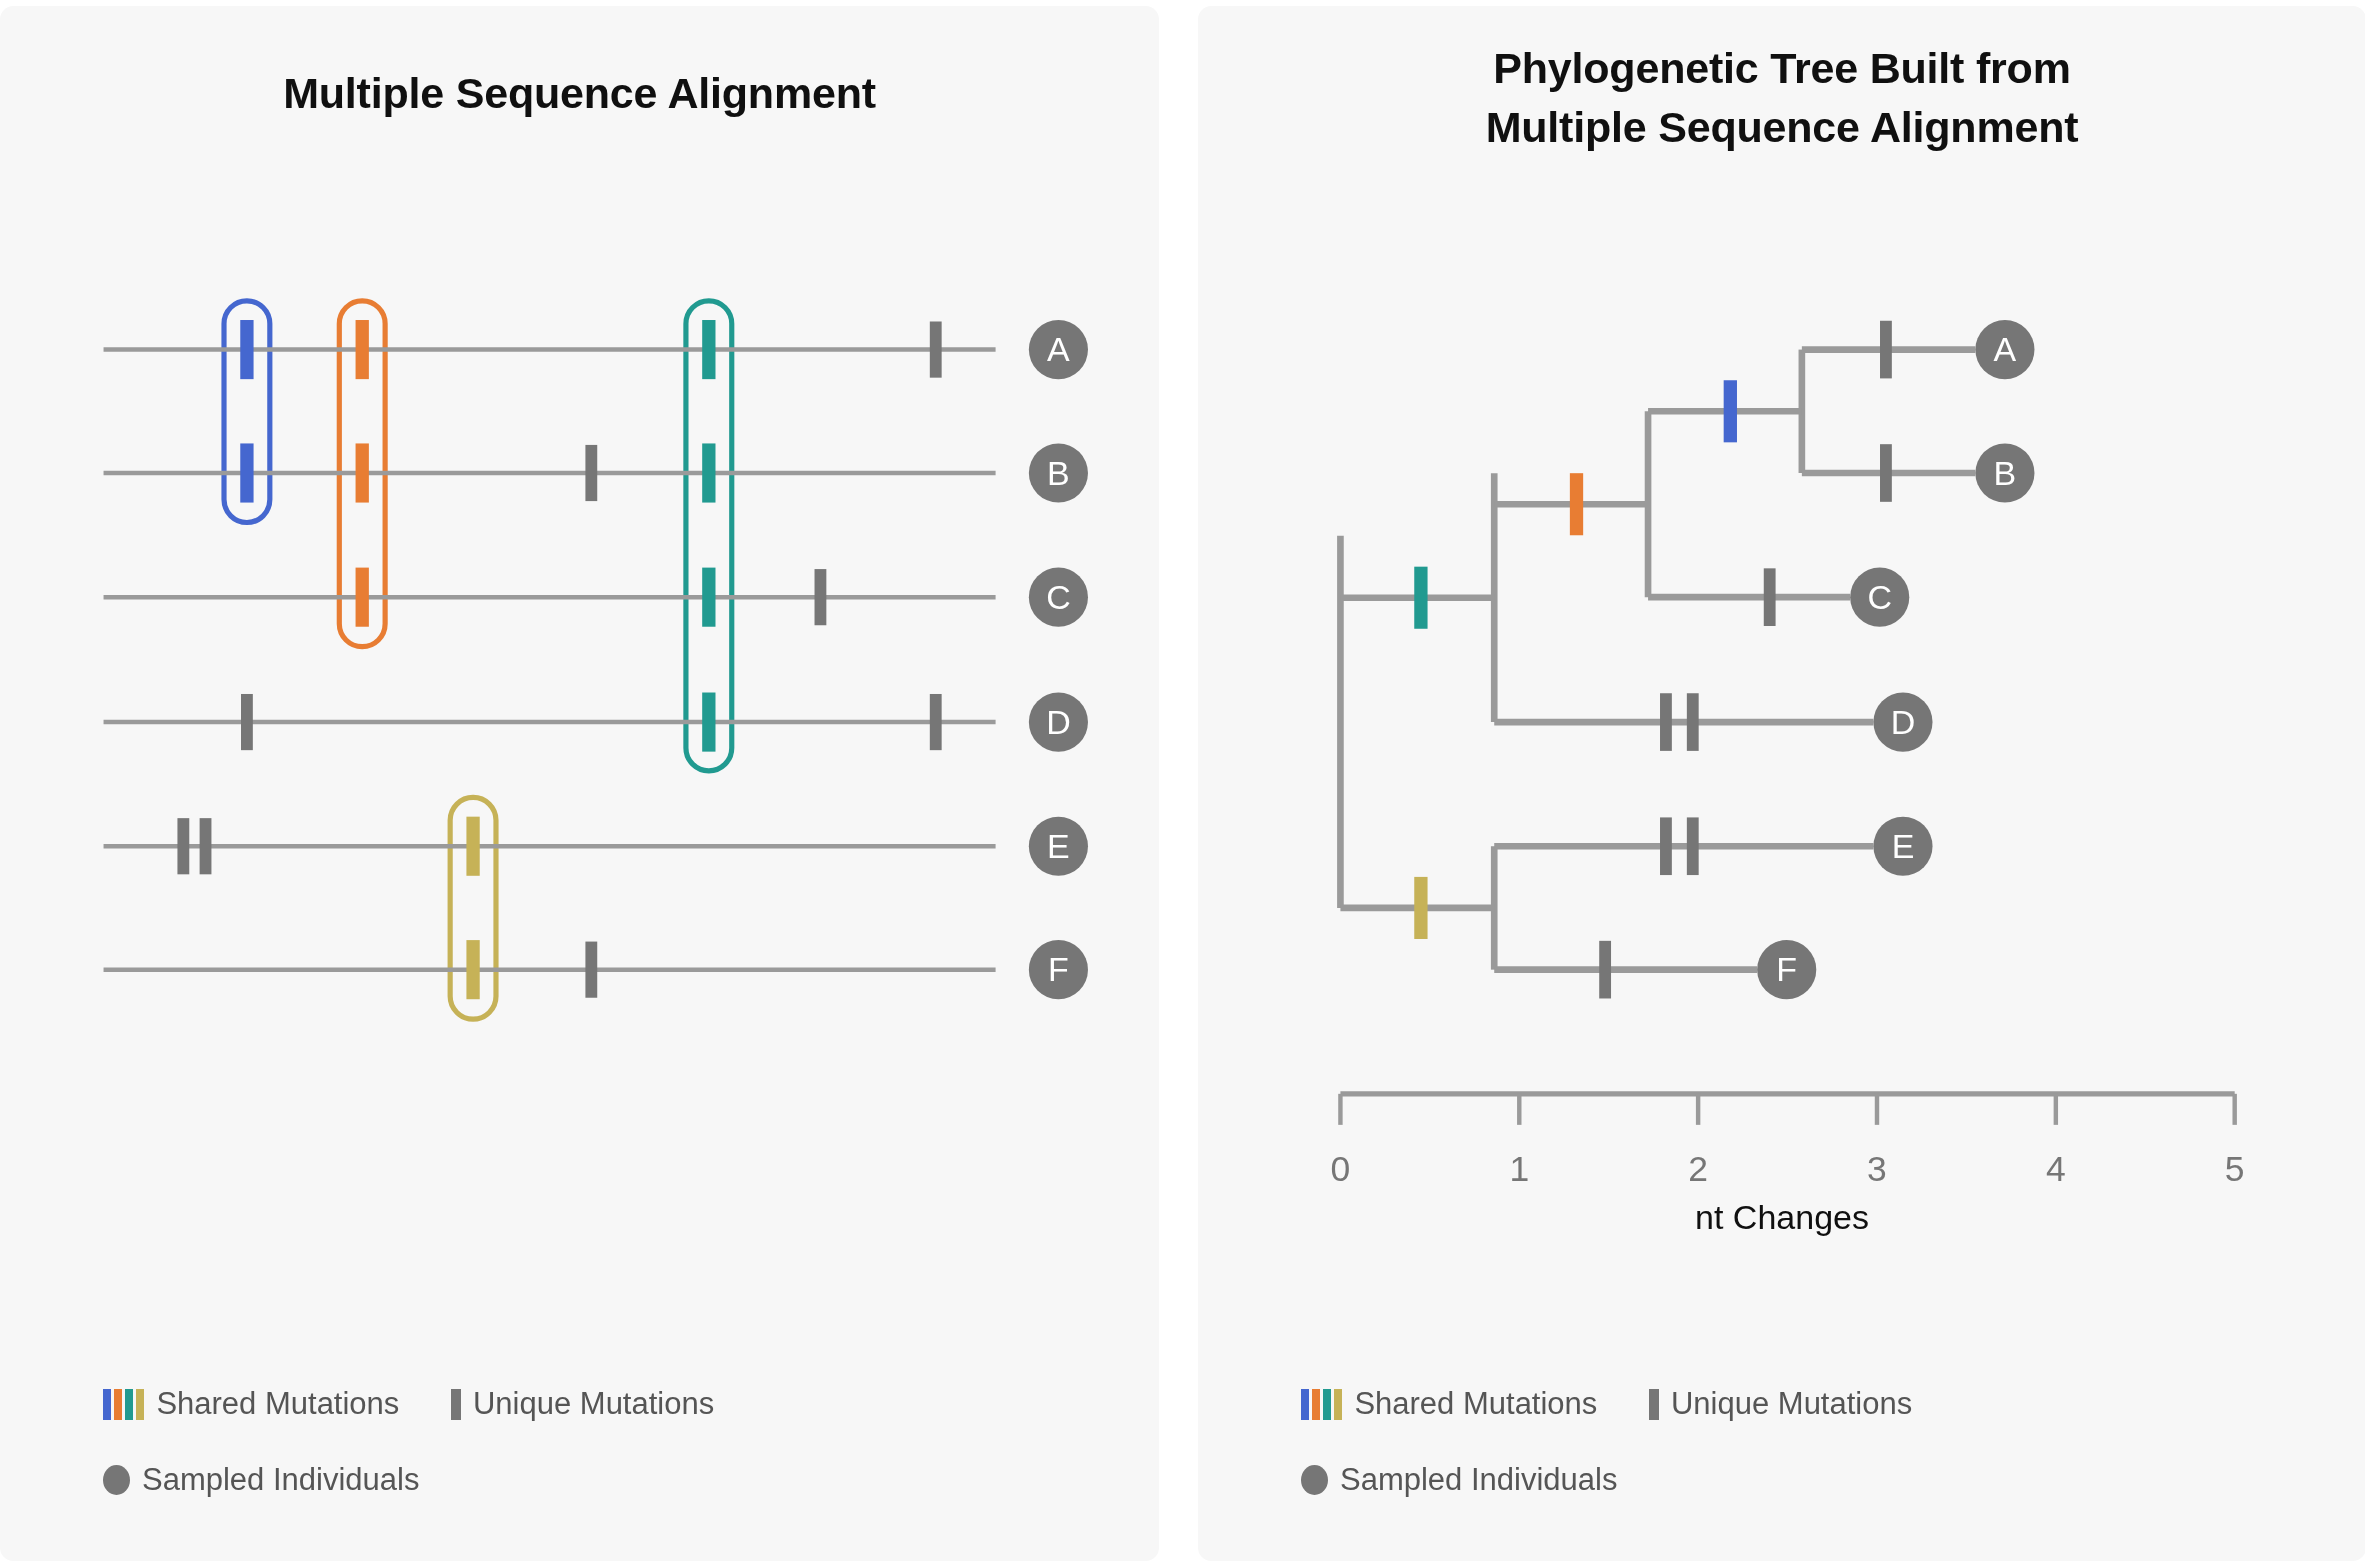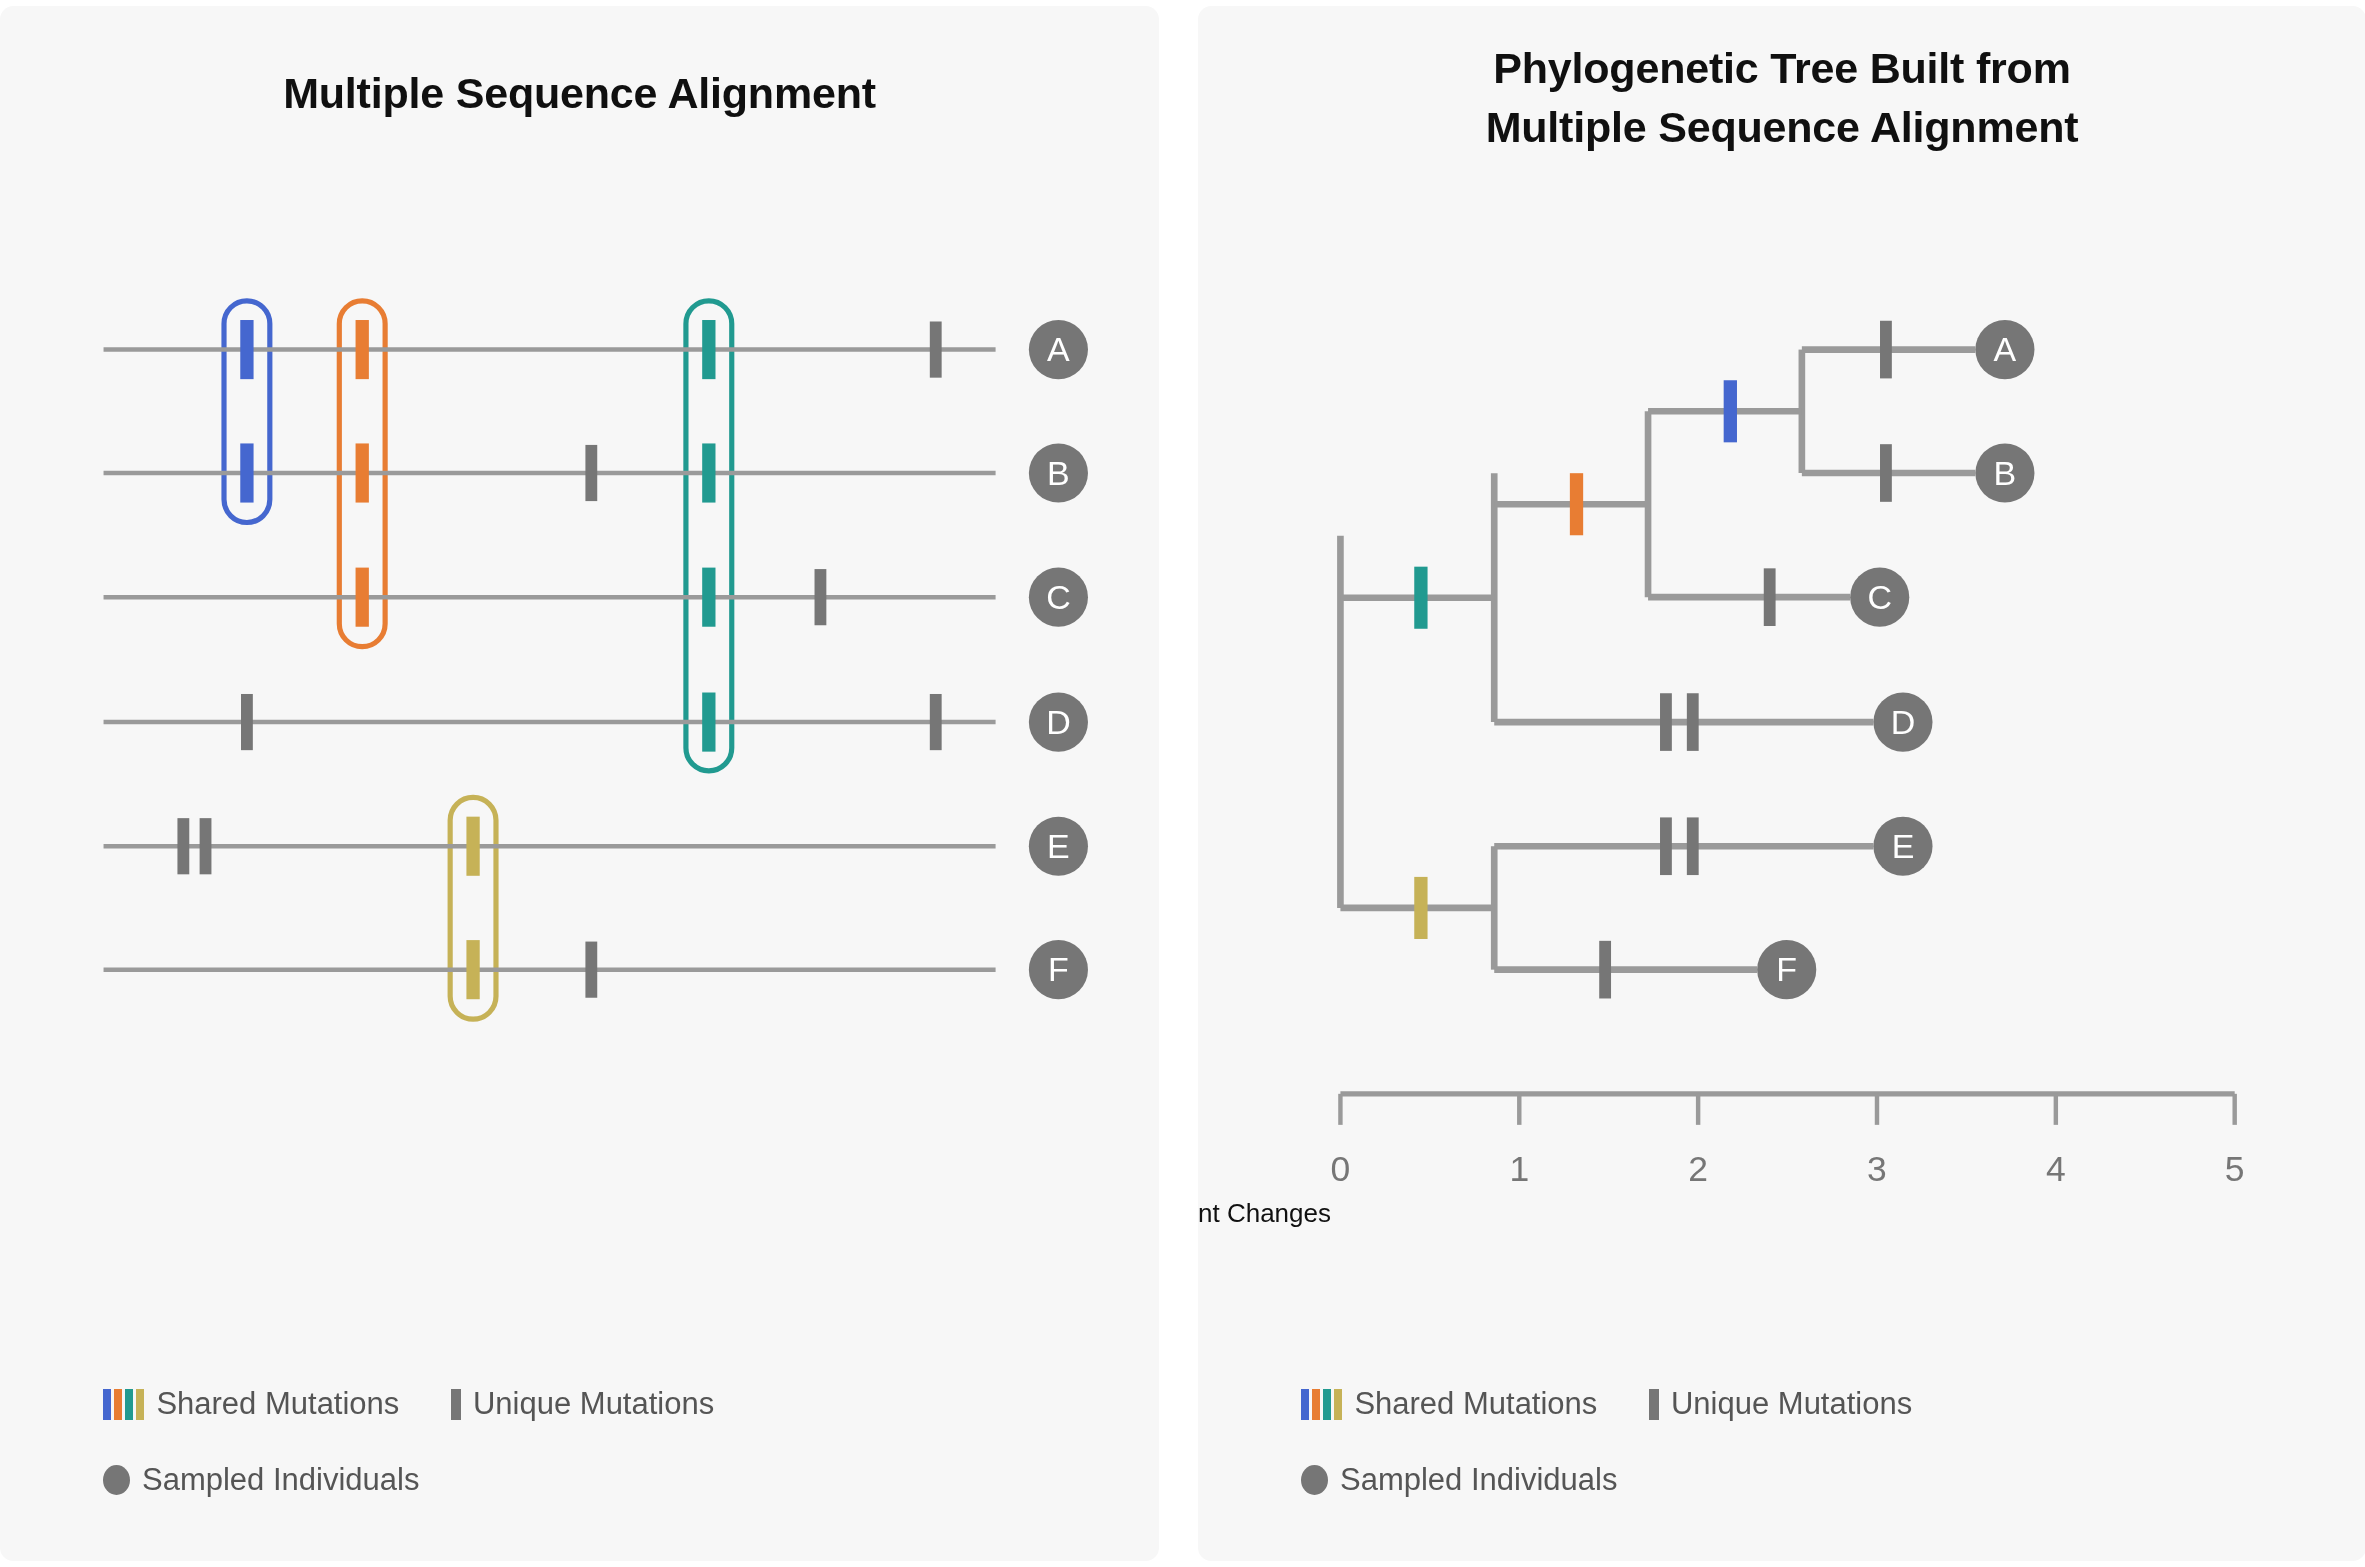--- a/index.html
+++ b/index.html
@@ -172,21 +172,21 @@
       <line x1="2297" y1="1480" x2="2297" y2="1522" stroke="#9a9a9a" stroke-width="6"></line>
       <text x="2297" y="1598" fill="#767676" font-size="48px" text-anchor="middle" font-family="&quot;Liberation Sans&quot;,sans-serif">2</text>
       <line x1="2539" y1="1480" x2="2539" y2="1522" stroke="#9a9a9a" stroke-width="6"></line>
       <text x="2539" y="1598" fill="#767676" font-size="48px" text-anchor="middle" font-family="&quot;Liberation Sans&quot;,sans-serif">3</text>
       <line x1="2781" y1="1480" x2="2781" y2="1522" stroke="#9a9a9a" stroke-width="6"></line>
       <text x="2781" y="1598" fill="#767676" font-size="48px" text-anchor="middle" font-family="&quot;Liberation Sans&quot;,sans-serif">4</text>
       <line x1="3023" y1="1480" x2="3023" y2="1522" stroke="#9a9a9a" stroke-width="6"></line>
       <text x="3023" y="1598" fill="#767676" font-size="48px" text-anchor="middle" font-family="&quot;Liberation Sans&quot;,sans-serif">5</text>
     </svg>
 
-  <div style="position:absolute;left:1198px;top:1198px;width:1168px;text-align:left;color:#101010;font-size:26px;">nt Changes</div>
+  <div style="position:absolute;left:1198px;top:1198px;width:1168px;text-align:center;color:#101010;font-size:34px;">nt Changes</div>
 
   <div class="lg-row" style="left:1301px;top:1386px;">
     <div class="lg-item">
       <span class="sw">
         <i style="background:#4567cf"></i>
           <i style="background:#e87d33"></i>
           <i style="background:#219a90"></i>
           <i style="background:#c6b257"></i>
       </span>
       <span class="lg-text">Shared Mutations</span>

